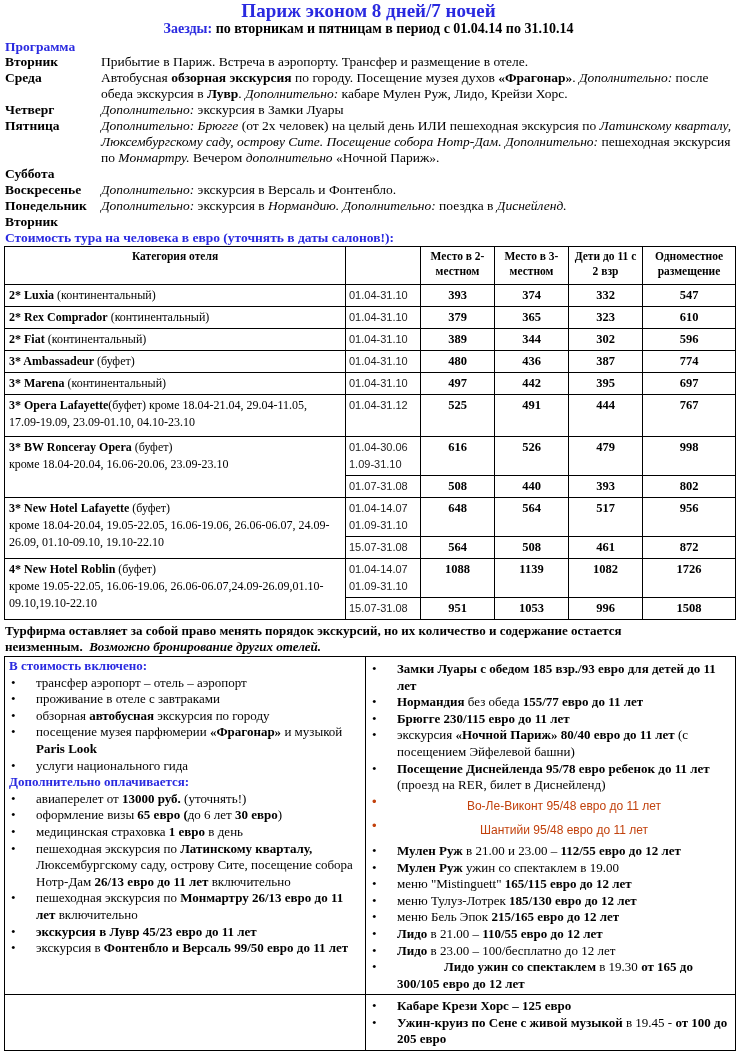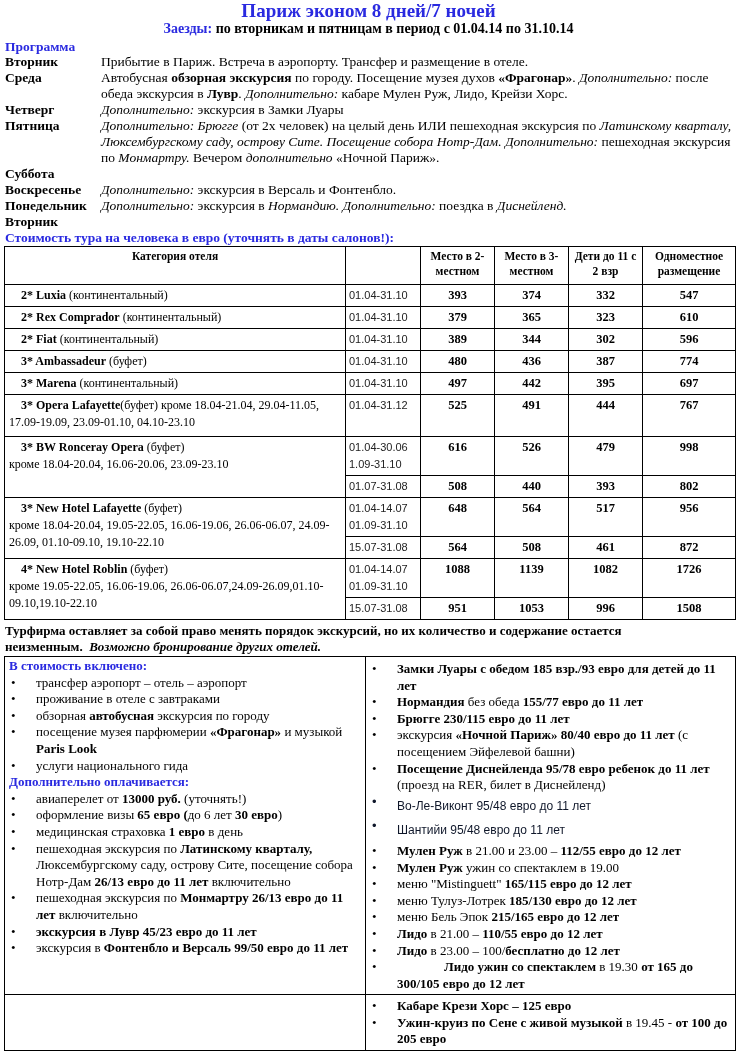--- a/index.html
+++ b/index.html
@@ -42,22 +42,22 @@
 
   .note { margin-left: 5px; font-weight: bold; font-size: 13px; line-height: 16px; margin-top: 3px; padding-right: 20px; }
   .note i { font-style: italic; }
 
   table.extras { border-collapse: collapse; margin-left: 4px; width: 731px; table-layout: fixed; margin-top: 1px; }
   table.extras td { border: 1px solid #000; vertical-align: top; padding: 1px 4px 2px 4px; font-size: 13px; line-height: 16.6px; }
   .ex-head { font-weight: bold; color: #2a2ae0; }
   ul.bl { margin: 0; padding: 0; list-style: none; }
   ul.bl li { position: relative; padding-left: 27px; }
   ul.bl li::before { content: "\2022"; position: absolute; left: 2px; top: 0; font-size: 13px; }
-  ul.bl li.sans { font-family: "Liberation Sans", sans-serif; font-size: 12px; color: #0f172a; padding-top: 4px; padding-bottom: 4px; }
-  b { font-weight: bold; margin-left: 12px; }
+  ul.bl li.sans { font-family: "Liberation Sans", sans-serif; font-size: 12px; color: #c2410c; padding-top: 4px; padding-bottom: 4px; text-align: center; }
+  b { font-weight: bold; }
 </style>
 </head>
 <body>
 
 <div class="title">Париж эконом 8 дней/7 ночей</div>
 <div class="subtitle">
   <span class="blue">Заезды:</span><span> по вторникам и пятницам в период с 01.04.14 по 31.10.14</span>
 </div>
 
 <div class="program-head">Программа</div>
@@ -254,21 +254,21 @@
             <li><span>экскурсия </span><span class=" b" style="font-weight: bold;">«Ночной Париж» 80/40 евро до 11 лет</span><span> (с посещением Эйфелевой башни)</span></li>
             <li><span class=" b" style="font-weight: bold;">Посещение Диснейленда 95/78 евро ребенок до 11 лет</span><span> (проезд на RER, билет в Диснейленд)</span></li>
             <li class="sans"><span>Во-Ле-Виконт 95/48 евро до 11 лет</span></li>
             <li class="sans"><span>Шантийи 95/48 евро до 11 лет</span></li>
             <li><span class=" b" style="font-weight: bold;">Мулен Руж</span><span>  в 21.00 и 23.00 – </span><span class=" b" style="font-weight: bold;">112/55 евро до 12 лет</span></li>
             <li><span class=" b" style="font-weight: bold;">Мулен Руж</span><span> ужин со спектаклем  в 19.00</span></li>
             <li><span>меню "Mistinguett" </span><span class=" b" style="font-weight: bold;">165/115 евро до 12 лет</span></li>
             <li><span>меню Тулуз-Лотрек </span><span class=" b" style="font-weight: bold;">185/130 евро до 12 лет</span></li>
             <li><span>меню Бель Эпок </span><span class=" b" style="font-weight: bold;">215/165 евро до 12 лет</span></li>
             <li><span class=" b" style="font-weight: bold;">Лидо</span><span> в 21.00 – </span><span class=" b" style="font-weight: bold;">110/55 евро до 12 лет</span></li>
-            <li><span class=" b" style="font-weight: bold;">Лидо</span><span> в 23.00 – 100/</span><span class=" b" style="font-weight: bold;">бесплатно до 12 лет</span></li>
+            <li><span class=" b" style="font-weight: bold;">Лидо</span><span> в 23.00 – 100/</span><span class=" b" style="font-weight: normal;">бесплатно до 12 лет</span></li>
             <li><span class=" b" style="font-weight: bold; margin-left: 47px;">Лидо ужин со спектаклем</span><span> в 19.30 </span><span class=" b" style="font-weight: bold;">от 165 до 300/105 евро до 12 лет</span></li>
           </ul>
     </td>
   </tr>
   <tr style="height:55px">
     <td></td>
     <td>
       <ul class="bl" id="cabaret-list" style="margin-top:2px">
             <li><span class=" b" style="font-weight: bold;">Кабаре Крези Хорс – 125 евро</span></li>
             <li><span class=" b" style="font-weight: bold;">Ужин-круиз по Сене с живой музыкой</span><span> в 19.45 - </span><span class=" b" style="font-weight: bold;">от 100 до 205 евро</span></li>

